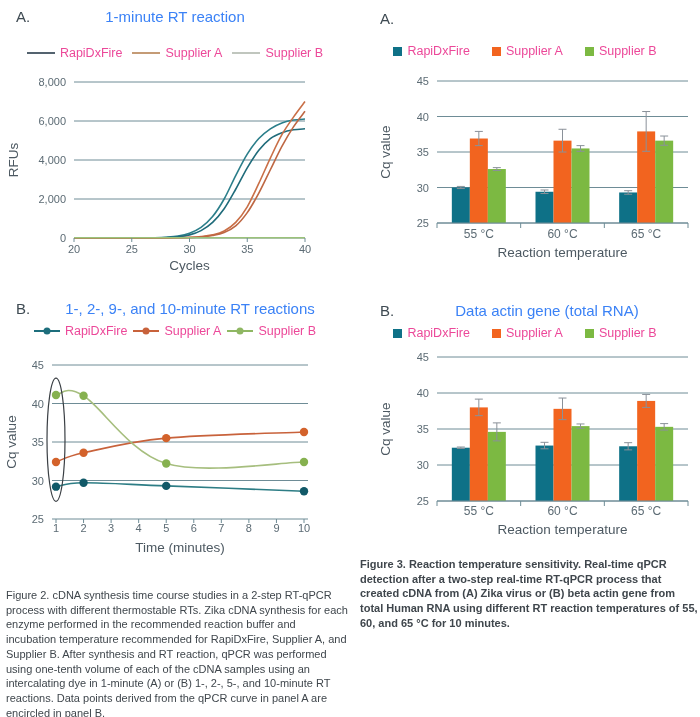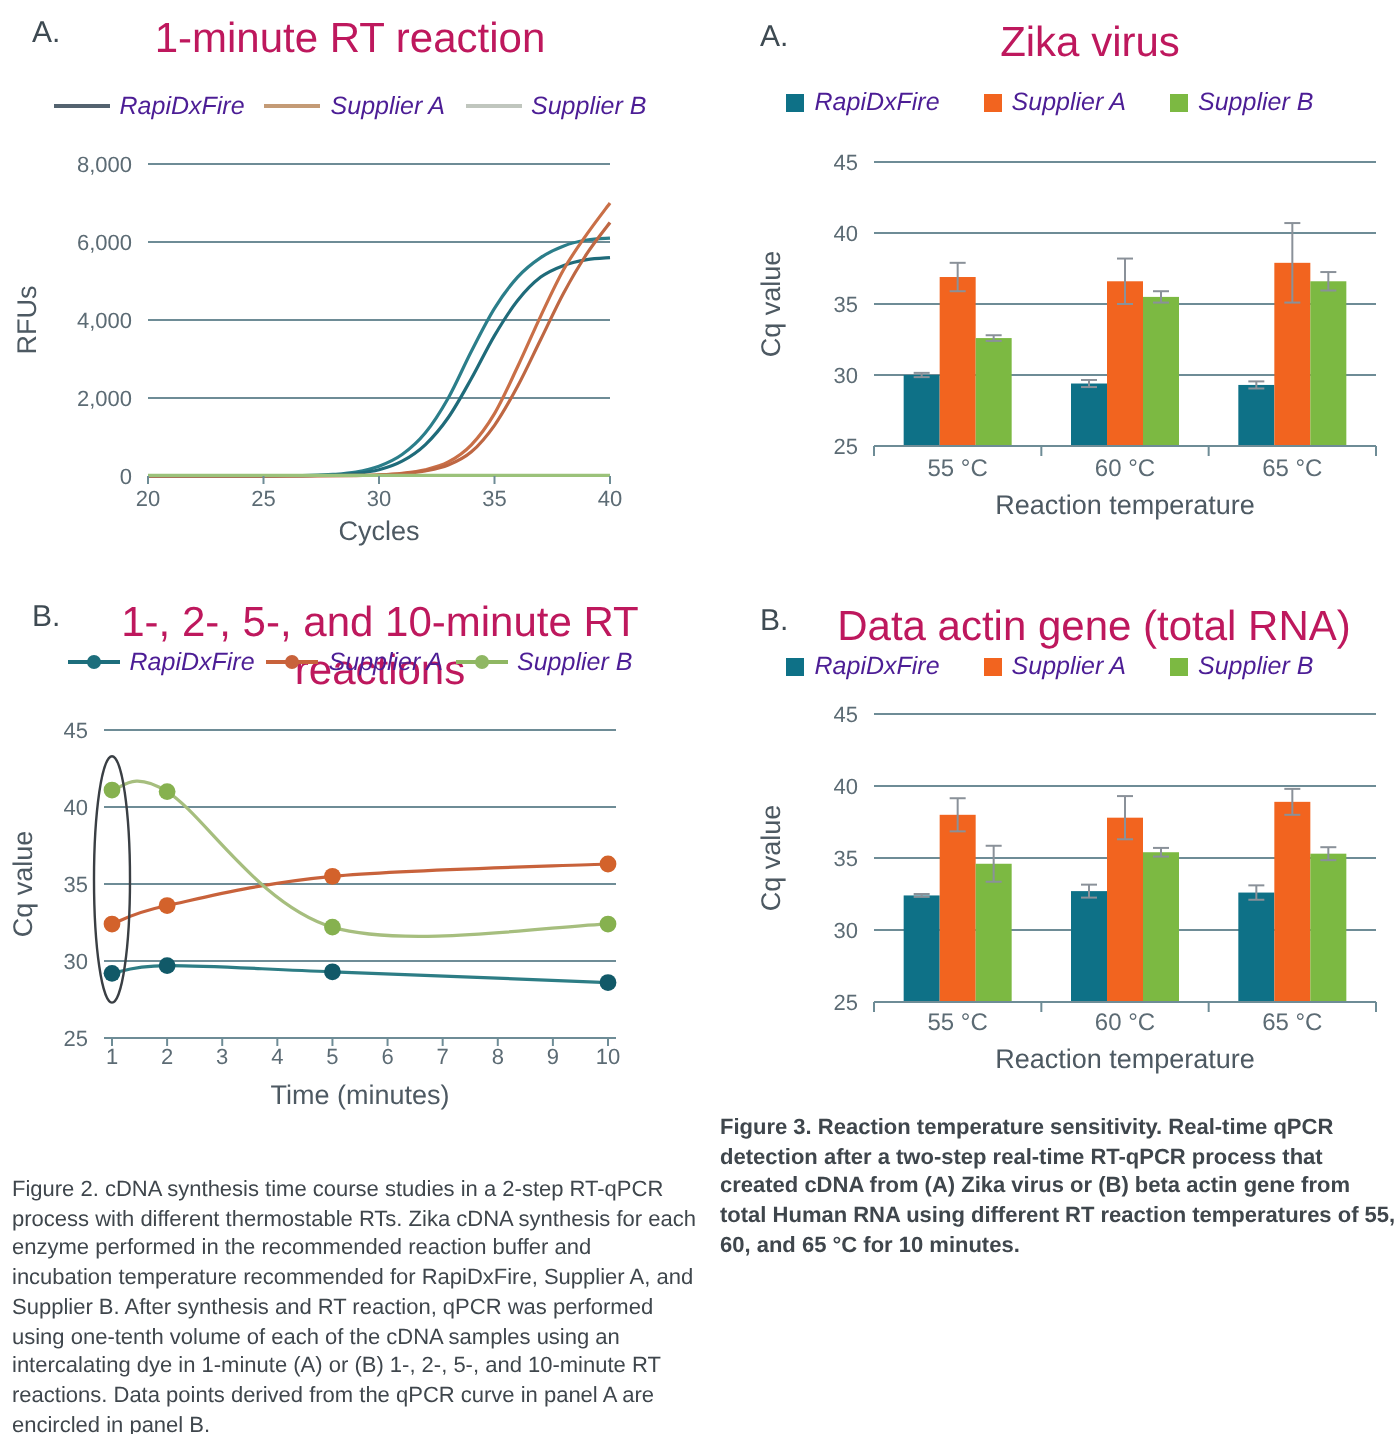--- a/index.html
+++ b/index.html
@@ -4,33 +4,33 @@
 <style>
   html,body{margin:0;padding:0;background:#fff;}
   .figure{position:relative;width:700px;height:717px;background:#ffffff;overflow:hidden;
           font-family:"Liberation Sans",sans-serif;}
   .panel{position:absolute;}
   #panel-0{left:0;top:0;width:350px;height:290px;}
   #panel-1{left:350px;top:0;width:350px;height:290px;}
   #panel-2{left:0;top:290px;width:350px;height:295px;}
   #panel-3{left:350px;top:290px;width:350px;height:280px;}
   .letter{position:absolute;font-size:15px;color:#3e4a52;}
-  .title{position:absolute;font-size:21px;color:#be185d;text-align:center;}
+  .title{position:absolute;font-size:15px;color:#3b82f6;text-align:center;}
   #panel-0 .letter{left:16px;top:8px;}   #panel-0 .title{left:30px;top:8px;width:290px;}
   #panel-1 .letter{left:30px;top:10px;}  #panel-1 .title{left:40px;top:10px;width:310px;}
   #panel-2 .letter{left:16px;top:10px;}  #panel-2 .title{left:34px;top:10px;width:312px;}
   #panel-3 .letter{left:30px;top:12px;}  #panel-3 .title{left:44px;top:12px;width:306px;}
   .legend{position:absolute;left:10px;right:10px;display:flex;justify-content:center;
           align-items:center;}
   #panel-0 .legend{top:46px;gap:10px;}
   #panel-1 .legend{top:44px;gap:22px;}
   #panel-2 .legend{top:34px;gap:6px;}
   #panel-3 .legend{top:36px;gap:22px;}
   .legend-item{display:flex;align-items:center;}
-  .legend-label{font-size:12.5px;color:#4c1d95;margin-left:5px;white-space:nowrap;font-style:italic;}
+  .legend-label{font-size:12.5px;color:#ec4899;margin-left:5px;white-space:nowrap;}
   .sw-line{width:28px;height:2px;}
   .sw-square{width:9px;height:9px;}
   .sw-linedot{position:relative;width:26px;height:2px;}
   .sw-linedot .dot{position:absolute;left:50%;top:50%;width:7px;height:7px;border-radius:50%;
                    transform:translate(-50%,-50%);}
   .chart-svg{position:absolute;left:0;}
   #chart-0{top:62px;} #chart-1{top:62px;} #chart-2{top:65px;} #chart-3{top:62px;}
   .caption{position:absolute;margin:0;font-size:11px;line-height:1.34;color:#3f464c;}
   #caption-2{left:6px;top:588px;width:342px;}
   #caption-3{left:360px;top:557px;width:338px;font-weight:bold;}
@@ -84,21 +84,20 @@
         <text x="247.25" y="191" text-anchor="middle" font-size="11" fill="#5C6B74">35</text>
         <line x1="305" x2="305" y1="176" y2="180" stroke="#6E8C96" stroke-width="1"></line>
         <text x="305" y="191" text-anchor="middle" font-size="11" fill="#5C6B74">40</text>
         <text x="189.5" y="208" text-anchor="middle" font-size="13.5" fill="#4D5962">Cycles</text>
         <text x="18" y="98" text-anchor="middle" font-size="13.5" fill="#4D5962" transform="rotate(-90 18 98)">RFUs</text>
       </svg>
   </section>
 
   <section class="panel" id="panel-1">
     <div class="letter">A.</div>
-    <div class="title">Zika virus</div>
     <div class="legend" id="legend-1">
         <div class="legend-item">
           <span class="sw-square" style="background: rgb(14, 113, 135);"></span>
           <span class="legend-label">RapiDxFire</span>
         </div>
         <div class="legend-item">
           <span class="sw-square" style="background: rgb(242, 100, 31);"></span>
           <span class="legend-label">Supplier A</span>
         </div>
         <div class="legend-item">
@@ -161,21 +160,21 @@
         <text x="128.83333333333334" y="176" text-anchor="middle" font-size="12" fill="#5C6B74">55 °C</text>
         <text x="212.5" y="176" text-anchor="middle" font-size="12" fill="#5C6B74">60 °C</text>
         <text x="296.1666666666667" y="176" text-anchor="middle" font-size="12" fill="#5C6B74">65 °C</text>
         <text x="212.5" y="195" text-anchor="middle" font-size="13.5" fill="#4D5962">Reaction temperature</text>
         <text x="40" y="90" text-anchor="middle" font-size="13.5" fill="#4D5962" transform="rotate(-90 40 90)">Cq value</text>
       </svg>
   </section>
 
   <section class="panel" id="panel-2">
     <div class="letter">B.</div>
-    <div class="title">1-, 2-, 5-, and 10-minute RT reactions</div>
+    <div class="title">1-, 2-, 9-, and 10-minute RT reactions</div>
     <div class="legend" id="legend-2">
         <div class="legend-item">
           <span class="sw-linedot" style="background: rgb(29, 110, 124);">
             <span class="dot" style="background: rgb(29, 110, 124);"></span>
           </span>
           <span class="legend-label">RapiDxFire</span>
         </div>
         <div class="legend-item">
           <span class="sw-linedot" style="background: rgb(200, 98, 59);">
             <span class="dot" style="background: rgb(200, 98, 59);"></span>

